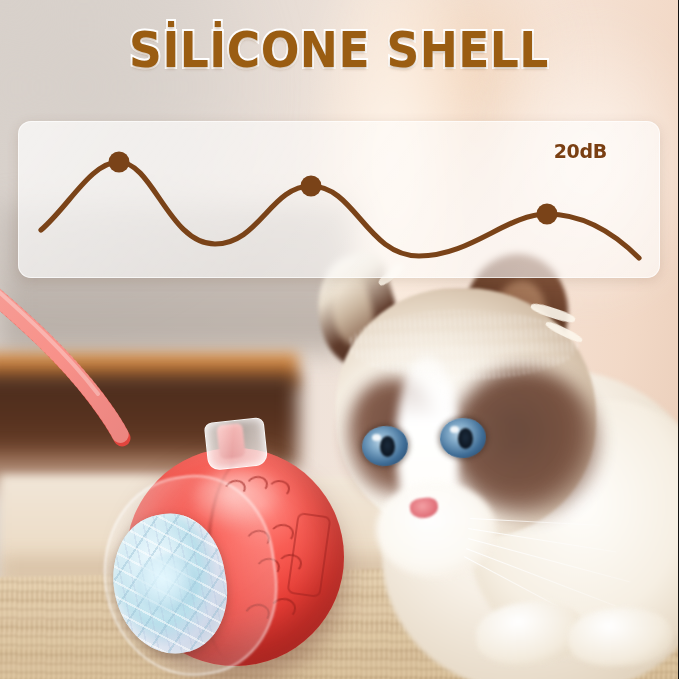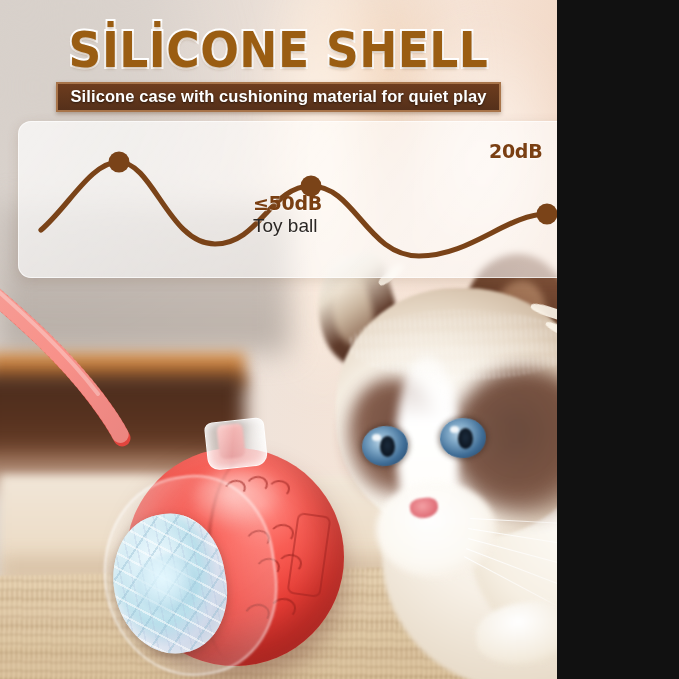--- a/index.html
+++ b/index.html
@@ -1,17 +1,17 @@
 <!DOCTYPE html>
 <html><head>
 <meta charset="utf-8">
 <style>
   html,body{margin:0;padding:0;background:#111;}
   #stage{
-    position:relative;width:557px;height:679px;overflow:hidden;
+    position:relative;width:678px;height:679px;overflow:hidden;
     font-family:"Liberation Sans",sans-serif;
     background:#ffffff;
   }
 
   
   .bg{position:absolute;inset:0;}
   .bg-base{
     position:absolute;inset:0;
     background:
       linear-gradient(100deg,#d9d2cc 0%,#ded6d0 22%,#efe3da 48%,#f6e4d7 68%,#f2d9c7 86%,#e8cbb6 100%);
@@ -284,21 +284,21 @@
   .panel{
     position:absolute;left:18px;top:121px;width:640px;height:155px;
     border-radius:13px;
     background:linear-gradient(125deg,rgba(255,255,255,.70),rgba(255,255,255,.56) 45%,rgba(255,255,255,.62));
     border:1px solid rgba(255,255,255,.66);
     box-shadow:0 3px 12px rgba(120,85,60,.18);
     backdrop-filter:blur(3px);
     overflow:hidden;
   }
   .panel svg{position:absolute;left:0;top:0;}
-  .lbl{position:absolute;text-align:left;white-space:nowrap;}
+  .lbl{position:absolute;text-align:right;white-space:nowrap;}
   .lbl .db{
     font-family:"DejaVu Sans",sans-serif;
     font-size:19px;font-weight:bold;color:#7a3f12;letter-spacing:-.3px;
     text-shadow:0 1px 1px rgba(255,255,255,.7);line-height:1.05;
   }
   .lbl .nm{
     font-size:19px;color:#2b2724;line-height:1.15;margin-top:1px;
     text-shadow:0 1px 1px rgba(255,255,255,.6);
   }
 </style>
@@ -390,39 +390,32 @@
     <div class="lens">
       <div class="lens-facets"></div>
       <div class="lens-core"></div>
     </div>
     <div class="cap-red"></div>
     <div class="cap"></div>
   </div>
 
   <div class="title">SİLİCONE SHELL</div>
 
-  <div class="subtitle-wrap">
-    <div class="subtitle">Silicone case with cushioning material for quiet play</div>
-  </div>
 
   <div class="panel">
 
     <svg width="640" height="155" viewBox="0 0 640 155">
       <path id="wave" d="M 22 108 C 50 84, 72 40, 100 40 C 134 40, 150 122, 196 122
                C 240 122, 252 64, 292 64 C 336 64, 348 134, 400 134
                C 452 134, 488 92, 528 92 C 566 92, 596 112, 620 136" fill="none" stroke="#7a4318" stroke-width="5.2" stroke-linecap="round"></path>
       <circle cx="100" cy="40" r="10.5" fill="#7a4318"></circle>
       <circle cx="292" cy="64" r="10.5" fill="#7a4318"></circle>
       <circle cx="528" cy="92" r="10.5" fill="#7a4318"></circle>
     </svg>
 
 
-    <div class="lbl" style="left:234px;top:72px;width:118px;">
-      <div class="db">≤50dB</div>
-      <div class="nm">Toy ball</div>
-    </div>
 
     <div class="lbl" style="left:470px;top:20px;width:118px;">
       <div class="db">20dB</div>
     </div>
   </div>
 
 </div>
 
 </body></html>

